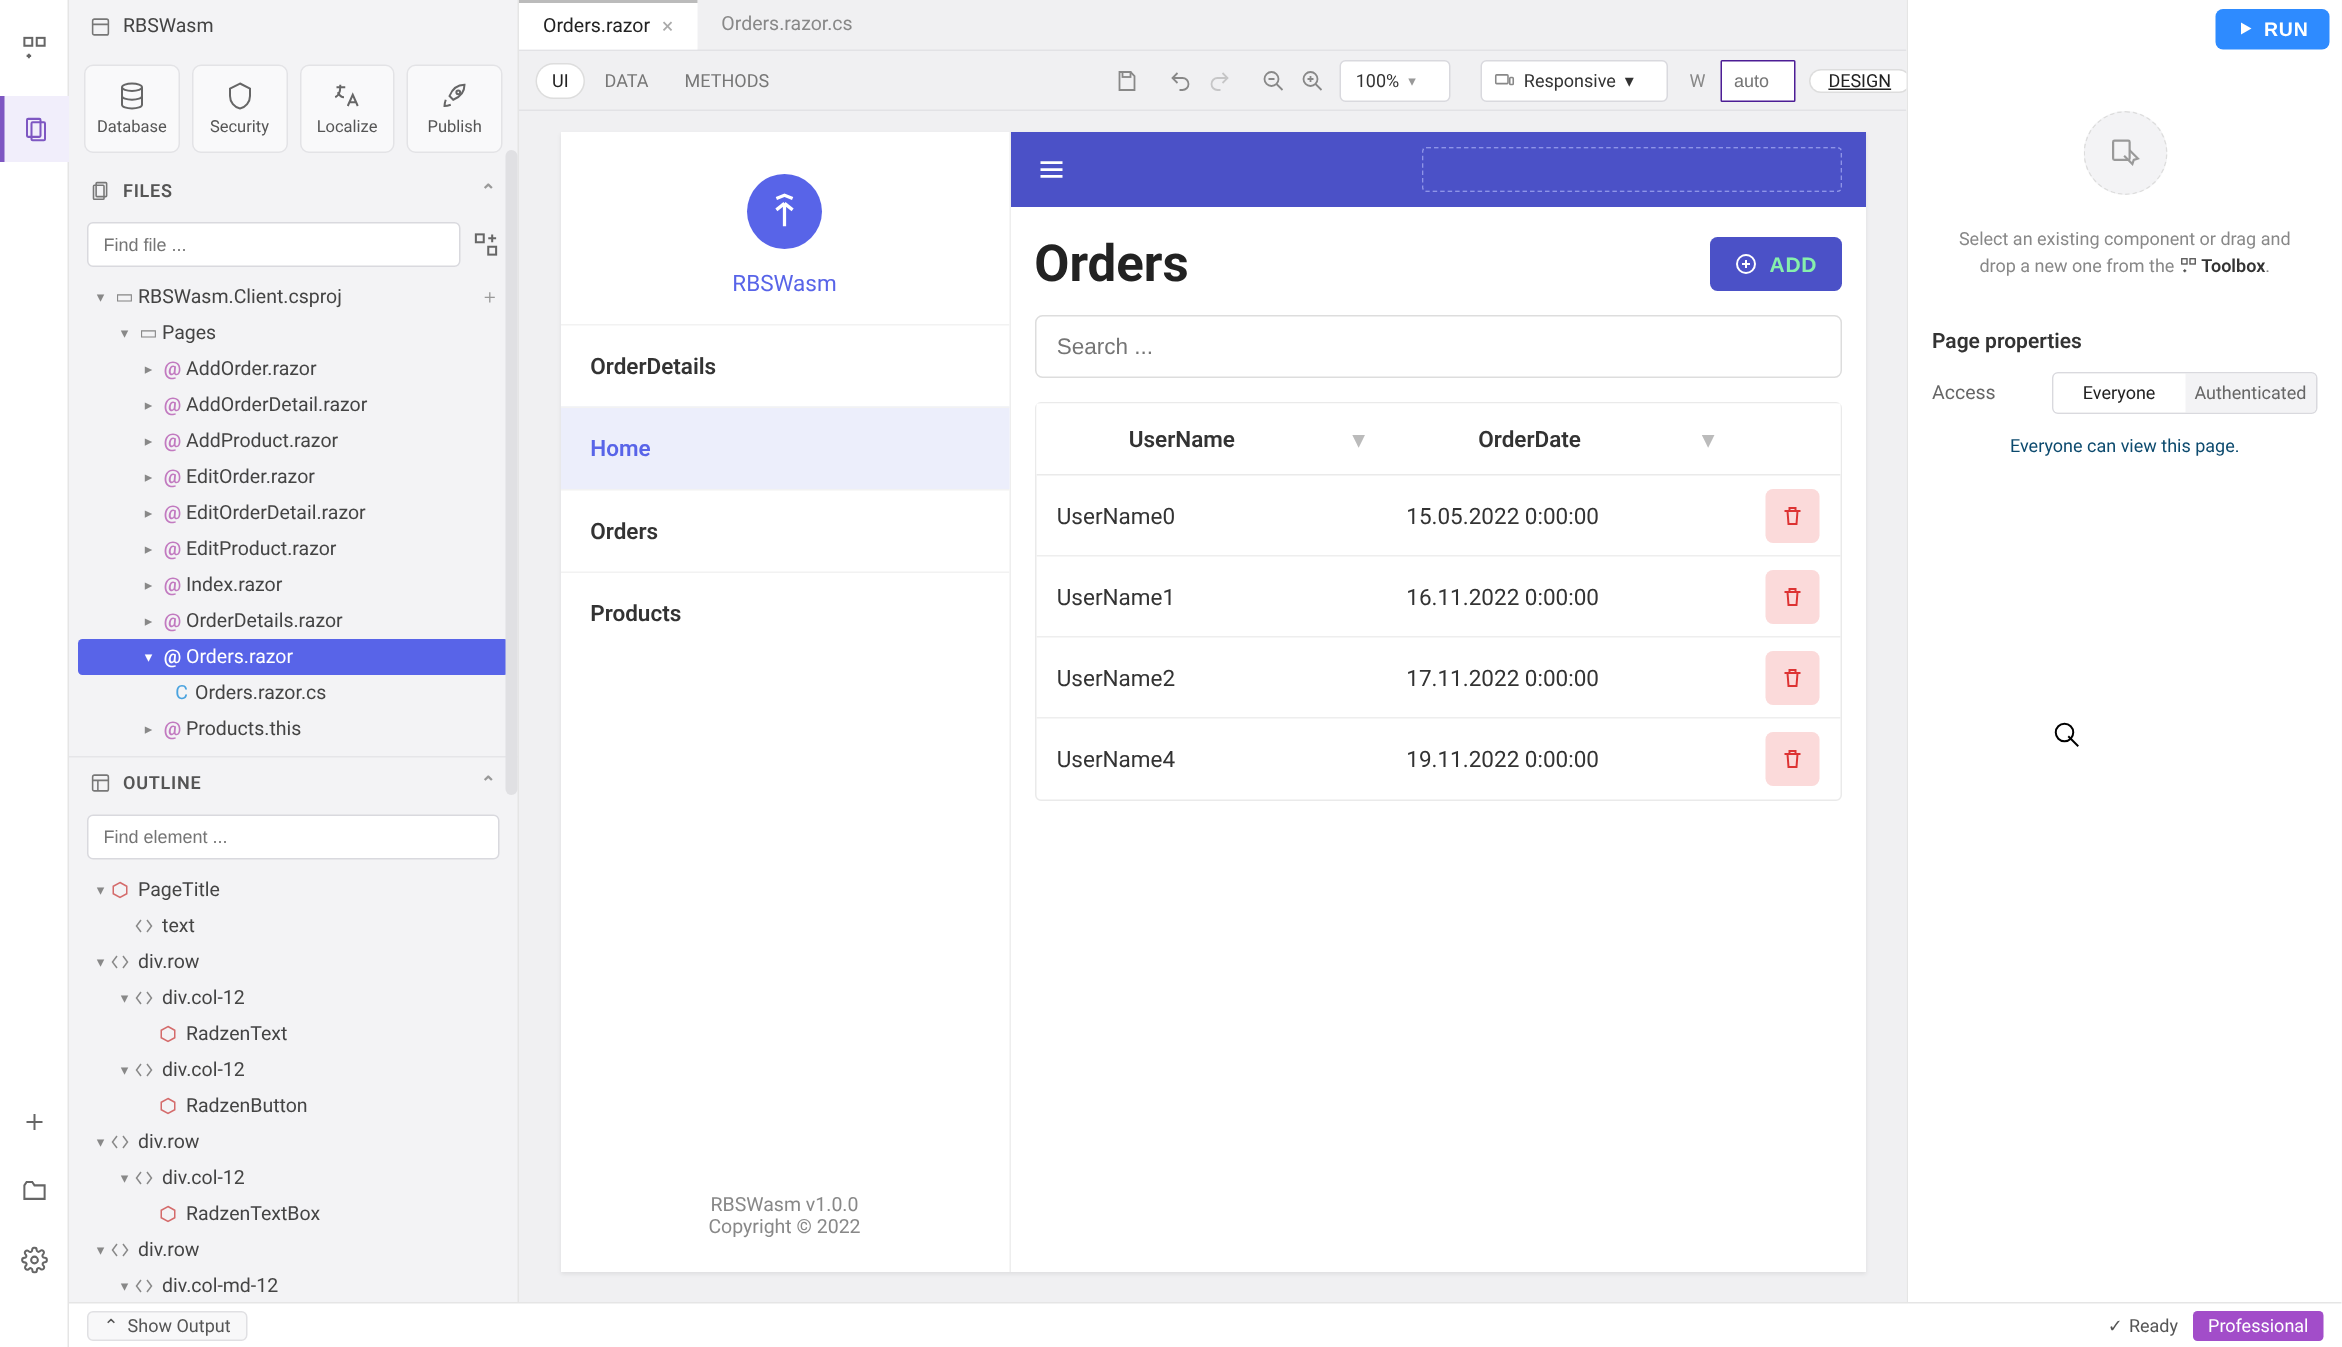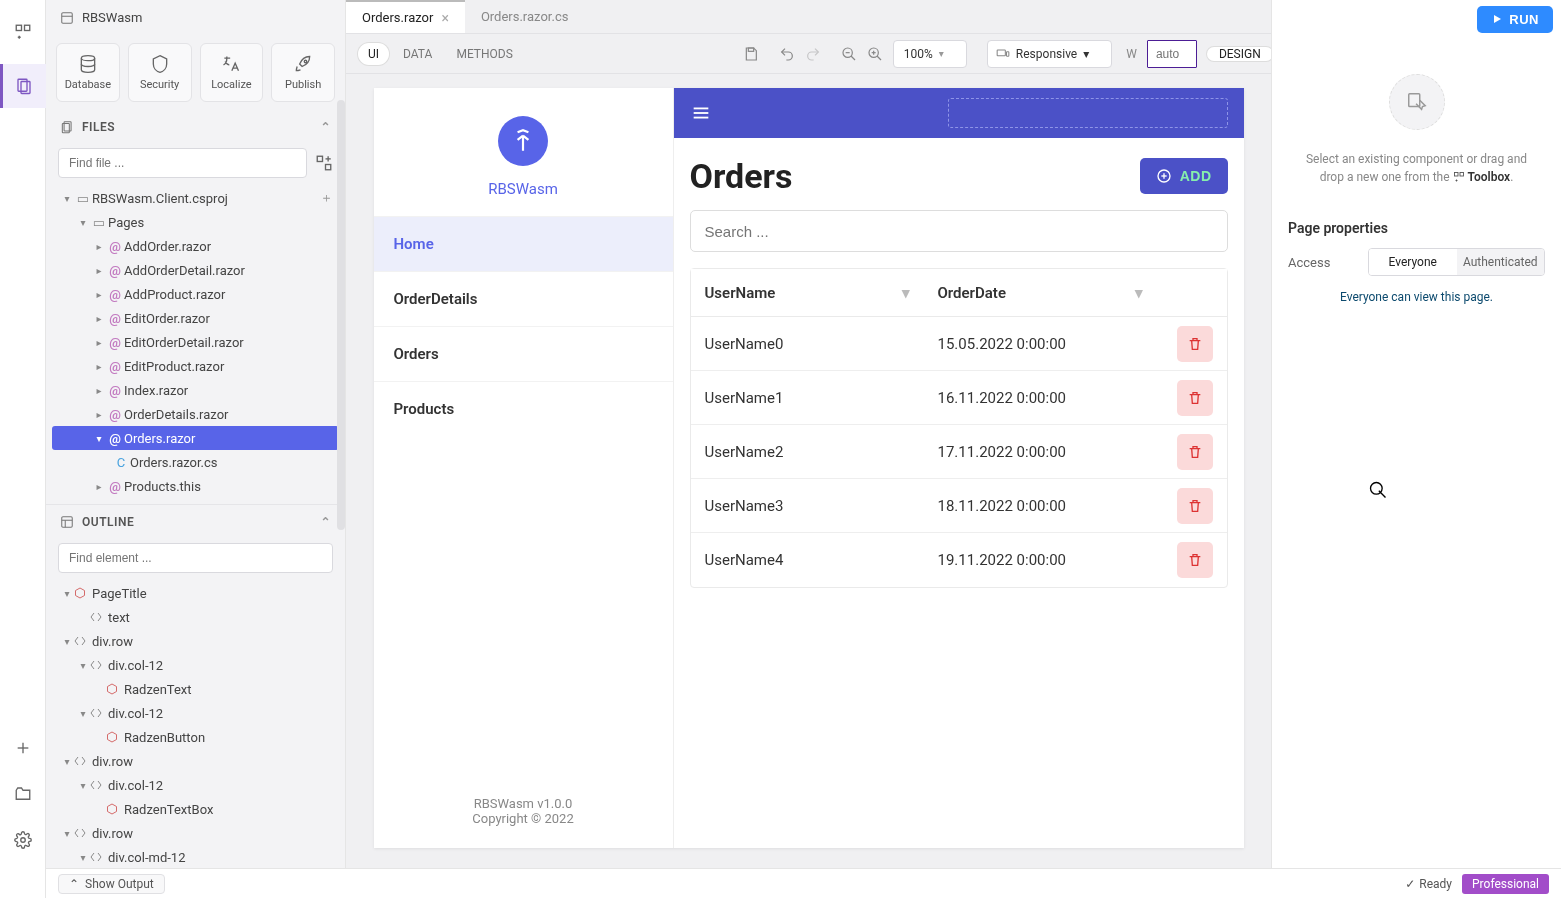--- a/index.html
+++ b/index.html
@@ -51,21 +51,21 @@
 .ribbon .seg { display: flex; align-items: center; gap: 4px; }
 .pill { padding: 4px 10px; border-radius: 12px; font-size: 12px; cursor: pointer; color: #777; }
 .pill.active { background: #fff; color: #222; box-shadow: 0 0 0 1px #ddd; }
 .ribbon-icon { width: 26px; height: 26px; display: flex; align-items: center; justify-content: center; color: #888; cursor: pointer; border-radius: 4px; }
 .zoom-select { height: 28px; border: 1px solid #d9d9de; border-radius: 4px; padding: 0 22px 0 10px; font-size: 12px; background: #fff; appearance: none; position:relative; display:flex; align-items:center; gap:6px; cursor:pointer;}
 .zoom-select .caret-d { color:#999; font-size:10px;}
 .device-select { height: 28px; border: 1px solid #d9d9de; border-radius: 4px; padding: 0 22px 0 8px; font-size: 12px; background: #fff; display:flex; align-items:center; gap:6px; cursor:pointer;}
 .w-label { font-size:12px; color:#888; margin-left:4px;}
 .w-input { width: 50px; height: 28px; border:1px solid #4c1d95; border-radius:1px; padding:0 8px; font-size:12px; background:#fff;}
 .ribbon-right { margin-left:auto; display:flex; gap:4px;}
-.ribbon-right .vpill { padding: 0 12px; font-size:12px; color:#777; cursor:pointer; border-radius:12px;}
+.ribbon-right .vpill { padding: 0 12px; font-size:12px; color:#777; cursor:pointer; border-radius:12px;text-decoration:underline;}
 .ribbon-right .vpill.active { background:#fff; color:#222; box-shadow:0 0 0 1px #ddd;}
 
 .canvas-area { flex:1; padding: 14px 12px 30px 12px; overflow:auto; background:#f0f0f2;}
 .canvas { width: 870px; min-height: 760px; background:#fff; margin: 0 auto; display:flex; box-shadow: 0 1px 3px rgba(0,0,0,.08);}
 .app-side { width: 300px; border-right:1px solid #eee; display:flex; flex-direction:column;}
 .app-brand { display:flex; flex-direction:column; align-items:center; padding: 28px 10px 18px;}
 .brand-circle { width:50px; height:50px; border-radius:50%; background:#5864e8; display:flex; align-items:center; justify-content:center; color:#fff; font-size:24px;}
 .brand-name { margin-top:14px; color:#5864e8; font-size:15px;}
 .app-nav { display:flex; flex-direction:column;}
 .app-nav-item { padding: 18px 20px; font-size:15px; color:#333; border-top:1px solid #f2f2f2; cursor:pointer; font-weight:600;}
@@ -76,21 +76,21 @@
 .hamburger { color:#fff; cursor:pointer; }
 .header-slot { width:280px; height:30px; border:1px dashed #8e94e7; margin-left:auto; border-radius:3px;}
 .page-body { padding: 18px 16px; }
 .page-title-row { display:flex; align-items:center; margin-bottom:14px;}
 .page-title { font-size:34px; font-weight:700; color:#222;}
 .add-btn { margin-left:auto; background:#4b51c7; color:#86efac; border:none; border-radius:5px; padding:10px 16px; font-size:14px; font-weight:600; letter-spacing:.5px; cursor:pointer; display:flex; align-items:center; gap:8px;}
 .search-input { width:100%; height:42px; border:1px solid #ddd; border-radius:5px; padding:0 14px; font-size:15px; background:#fff;}
 .grid { margin-top:16px; border:1px solid #eaeaea; border-radius:4px; }
 .grid-head, .grid-row { display:flex; align-items:center;}
 .grid-head { height:48px; border-bottom:1px solid #eaeaea; background:#fff;}
-.gh-col { flex:1; display:flex; align-items:center; padding:0 14px; font-weight:600; color:#333; font-size:15px;}
+.gh-col { flex:1; display:flex; align-items:center; padding:0 14px; font-weight:600; color:#333; font-size:15px;margin-left:48px;}
 .gh-col .filter { margin-left:auto; color:#bbb; cursor:pointer;}
 .gh-actions { width:70px;}
 .grid-row { height:54px; border-bottom:1px solid #eee;}
 .grid-row:last-child { border-bottom:none;}
 .g-col { flex:1; padding:0 14px; font-size:15px; color:#333;}
 .g-actions { width:70px; display:flex; justify-content:flex-end; padding-right:14px;}
 .del-btn { width:36px; height:36px; background:#fbdada; border:none; border-radius:5px; color:#d33; cursor:pointer; display:flex; align-items:center; justify-content:center;}
 
 
 .right-panel { position:absolute; right:0; top:0; width:290px; height:100%; background:#fff; border-left:1px solid #e5e5e5; display:flex; flex-direction:column;}
@@ -502,22 +502,22 @@
       <div class="app-side">
         <div class="app-brand">
           <div class="brand-circle">
               <svg width="26" height="26" viewBox="0 0 24 24" fill="none" stroke="#fff" stroke-width="2">
                 <path d="M12 21V7m0 0l-5 4m5-4l5 4M7 4l5-2 5 2"></path>
               </svg>
             </div>
           <div class="brand-name">RBSWasm</div>
         </div>
         <div class="app-nav">
+          <div class="app-nav-item">OrderDetails</div>
           <div class="app-nav-item home">Home</div>
-          <div class="app-nav-item">OrderDetails</div>
           <div class="app-nav-item">Orders</div>
           <div class="app-nav-item">Products</div>
         </div>
         <div class="app-footer">
           <div>RBSWasm v1.0.0</div>
           <div>Copyright © 2022</div>
         </div>
       </div>
       <div class="app-main">
         <div class="app-header">
@@ -583,31 +583,20 @@
     <div class="g-col">17.11.2022 0:00:00</div>
     <div class="g-actions">
                     <button class="del-btn">
                       <svg width="16" height="16" viewBox="0 0 24 24" fill="none" stroke="#d33" stroke-width="2">
                         <path d="M4 7h16M9 7V4h6v3m-8 0l1 13h8l1-13"></path>
                       </svg>
                     </button>
                   </div>
                 </div>
                 <div class="grid-row">
-                  <div class="g-col">UserName3</div>
-    <div class="g-col">18.11.2022 0:00:00</div>
-    <div class="g-actions">
-                    <button class="del-btn">
-                      <svg width="16" height="16" viewBox="0 0 24 24" fill="none" stroke="#d33" stroke-width="2">
-                        <path d="M4 7h16M9 7V4h6v3m-8 0l1 13h8l1-13"></path>
-                      </svg>
-                    </button>
-                  </div>
-                </div>
-                <div class="grid-row">
                   <div class="g-col">UserName4</div>
     <div class="g-col">19.11.2022 0:00:00</div>
     <div class="g-actions">
                     <button class="del-btn">
                       <svg width="16" height="16" viewBox="0 0 24 24" fill="none" stroke="#d33" stroke-width="2">
                         <path d="M4 7h16M9 7V4h6v3m-8 0l1 13h8l1-13"></path>
                       </svg>
                     </button>
                   </div>
                 </div>

